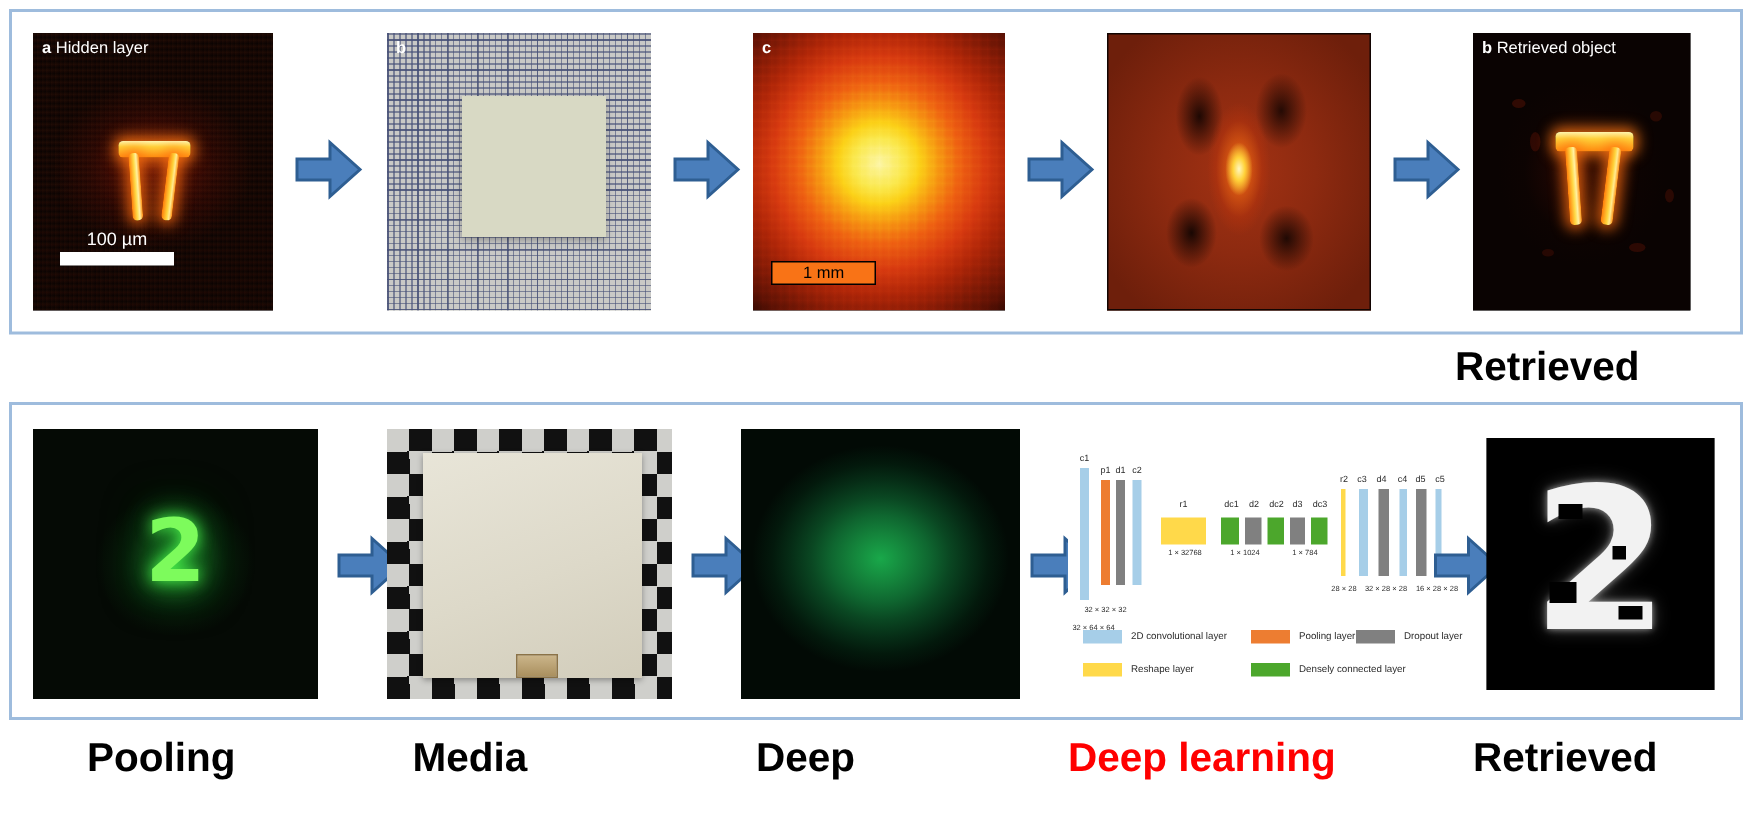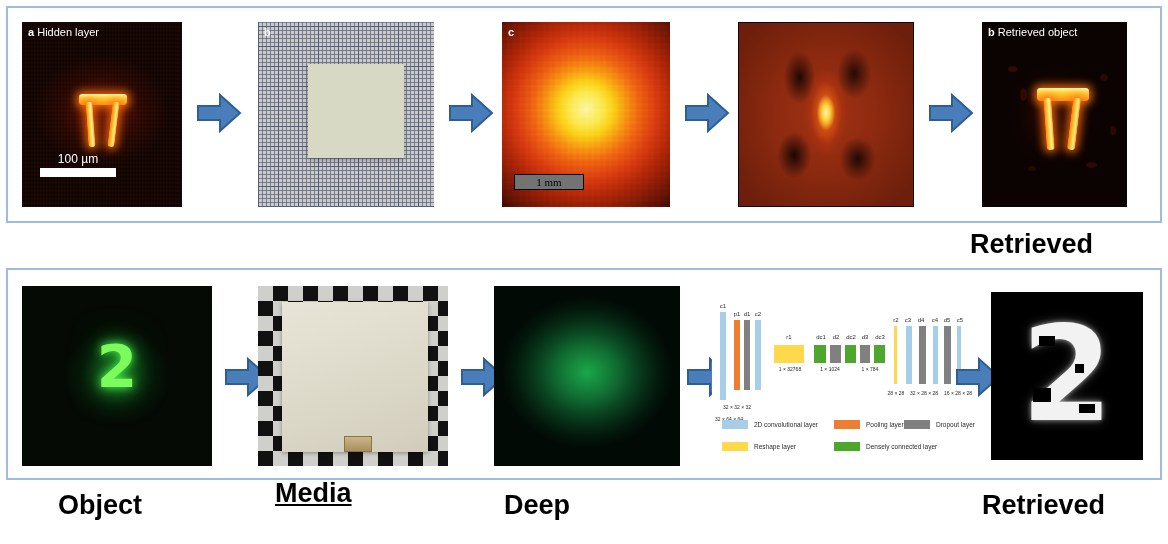--- a/index.html
+++ b/index.html
@@ -38,21 +38,21 @@
   .panel-tag b{font-weight:bold;}
   .tag-only{font-weight:bold;}
 
   .scalebar{position:absolute;z-index:5;}
   .scalebar .sb-text{
     color:#ffffff;font-size:12px;line-height:14px;text-align:center;
     white-space:nowrap;
   }
   .scalebar .sb-bar{background:#ffffff;height:9px;margin-top:2px;}
 
-  .scalebar.boxed{background:#737373;border:1px solid #000;padding:1px 3px;font-family:Liberation Serif, serif;}
+  .scalebar.boxed{background:#f97316;border:1px solid #000;padding:1px 3px;}
   .scalebar.boxed .sb-text{color:#000;font-size:11px;line-height:12px;}
 
   .caption{
     position:absolute;
     font-family:"Liberation Sans", sans-serif;
     font-weight:bold;
     font-size:27px;
     line-height:30px;
     white-space:nowrap;
     color:#000000;
@@ -446,18 +446,19 @@
 
   <div class="panel" style="left:991px;top:292px;width:152px;height:168px;">
     <div class="mnist"></div>
     <div class="mnist-digit" style="left:0;top:16px;width:152px;font-size:132px;">2</div>
     <div class="mnist-notch" style="left:48px;top:44px;width:16px;height:10px;"></div>
     <div class="mnist-notch" style="left:84px;top:72px;width:9px;height:9px;"></div>
     <div class="mnist-notch" style="left:42px;top:96px;width:18px;height:14px;"></div>
     <div class="mnist-notch" style="left:88px;top:112px;width:16px;height:9px;"></div>
   </div>
 
-  <div class="caption" style="left:58px;top:490px;">Object</div>
-  <div class="caption" style="left:275px;top:478px;text-decoration:underline;">Media</div>
+  <div class="caption" style="left:58px;top:490px;">Pooling</div>
+  <div class="caption" style="left:275px;top:490px;">Media</div>
   <div class="caption" style="left:504px;top:490px;">Deep</div>
+  <div class="caption red" style="left:712px;top:490px;">Deep learning</div>
   <div class="caption" style="left:982px;top:490px;">Retrieved</div>
 
 </div>
 
 </body></html>

